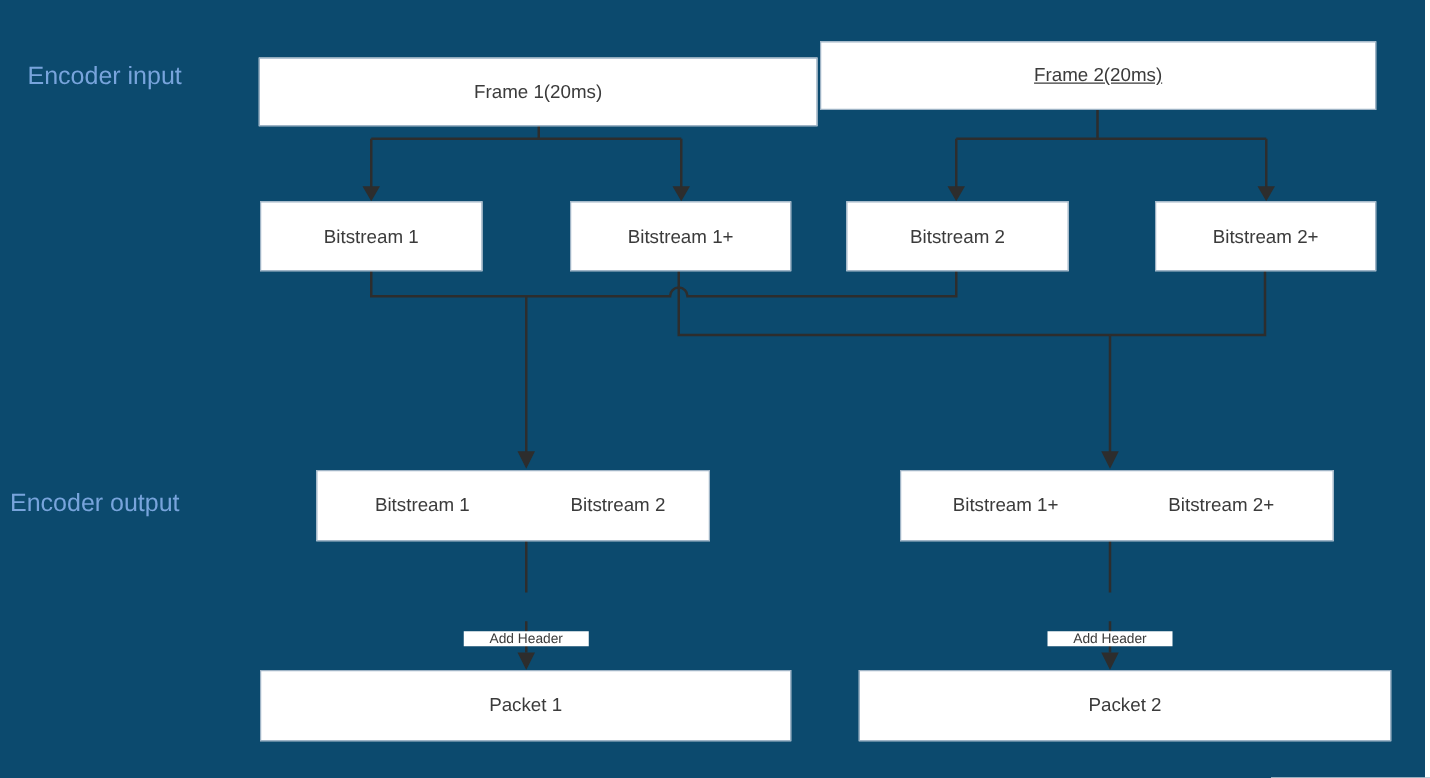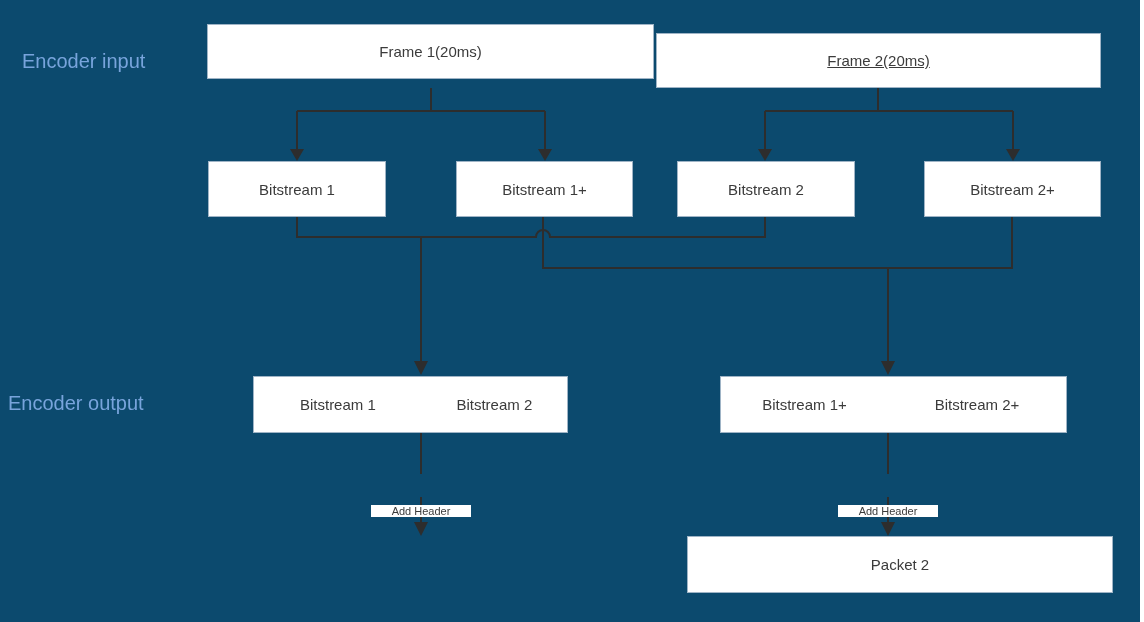--- a/index.html
+++ b/index.html
@@ -88,21 +88,21 @@
     <path class="wire" d="M421,433 V474 M888,433 V474"></path>
 
     <path class="wire" d="M421,497 V522 M888,497 V522"></path>
     <polygon class="head" points="414,522 428,522 421,536"></polygon>
     <polygon class="head" points="881,522 895,522 888,536"></polygon>
   </svg>
 
   <div class="side-label" style="left:22px; top:50px;">Encoder input</div>
   <div class="side-label" style="left:8px; top:392px;">Encoder output</div>
 
-  <div class="box" style="left:207px; top:24px; width:447px; height:55px;">
+  <div class="box" style="left:207px; top:46px; width:447px; height:55px;">
     <span>Frame 1(20ms)</span>
   </div>
   <div class="box" style="left:656px; top:33px; width:445px; height:55px;text-decoration:underline;">
     <span>Frame 2(20ms)</span>
   </div>
 
   <div class="box" style="left:208px; top:161px; width:178px; height:56px;">
     <span>Bitstream 1</span>
   </div>
   <div class="box" style="left:456px; top:161px; width:177px; height:56px;">
@@ -120,17 +120,20 @@
     <div class="cell" style="width:46.4%;">Bitstream 2</div>
   </div>
   <div class="split-box" style="left:720px; top:376px; width:347px; height:57px;">
     <div class="cell" style="width:48.4%;">Bitstream 1+</div>
     <div class="cell" style="width:51.6%;">Bitstream 2+</div>
   </div>
 
   <div class="mini-label" style="left:371px; top:477px; width:100px;">Add Header</div>
   <div class="mini-label" style="left:838px; top:477px; width:100px;">Add Header</div>
 
+  <div class="box" style="left:208px; top:536px; width:425px; height:57px;">
+    <span>Packet 1</span>
+  </div>
   <div class="box" style="left:687px; top:536px; width:426px; height:57px;">
     <span>Packet 2</span>
   </div>
 
 </div>
 
 </body></html>

